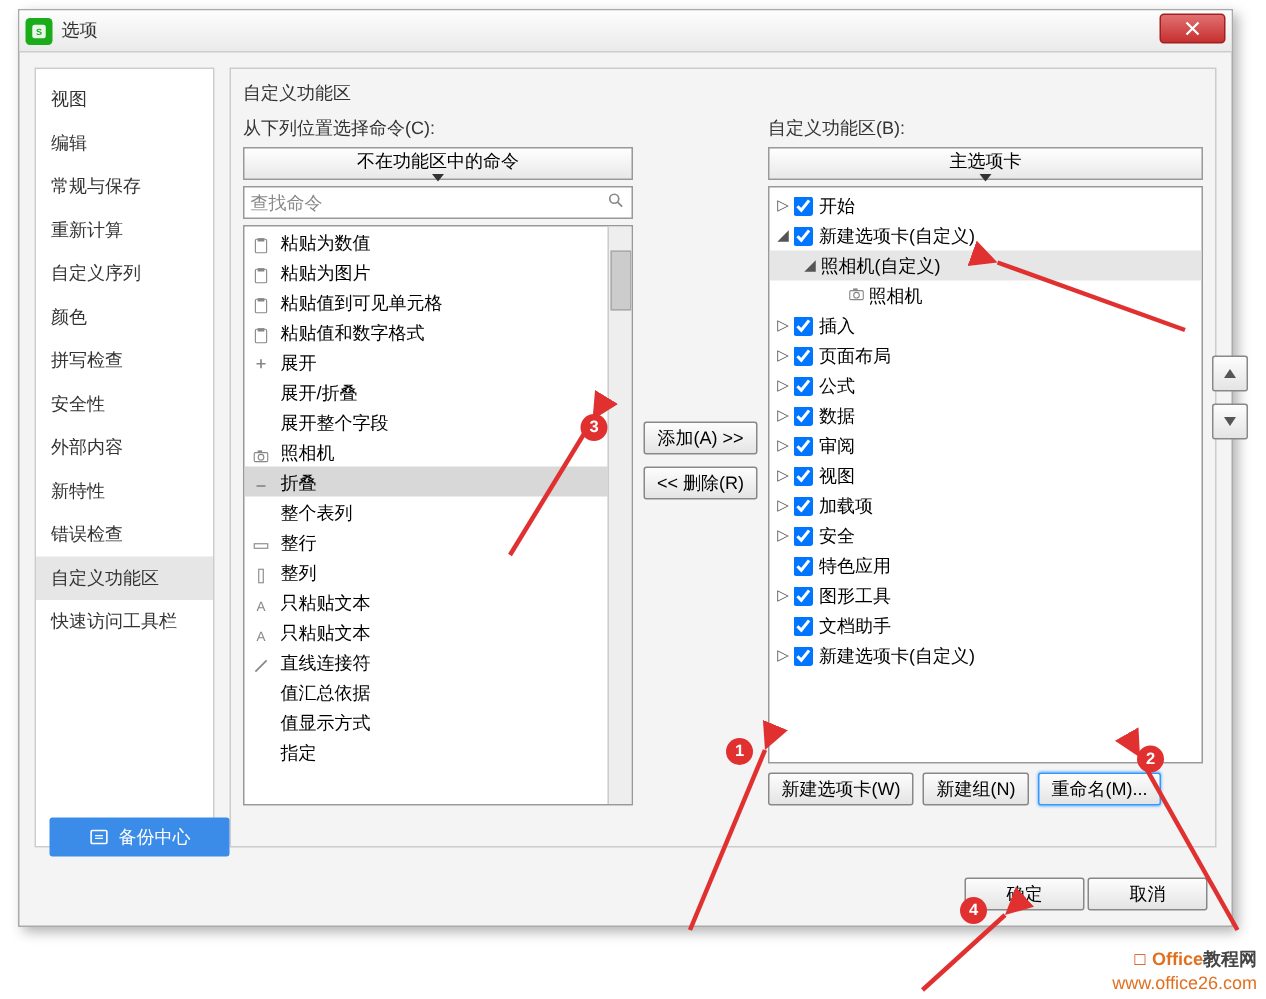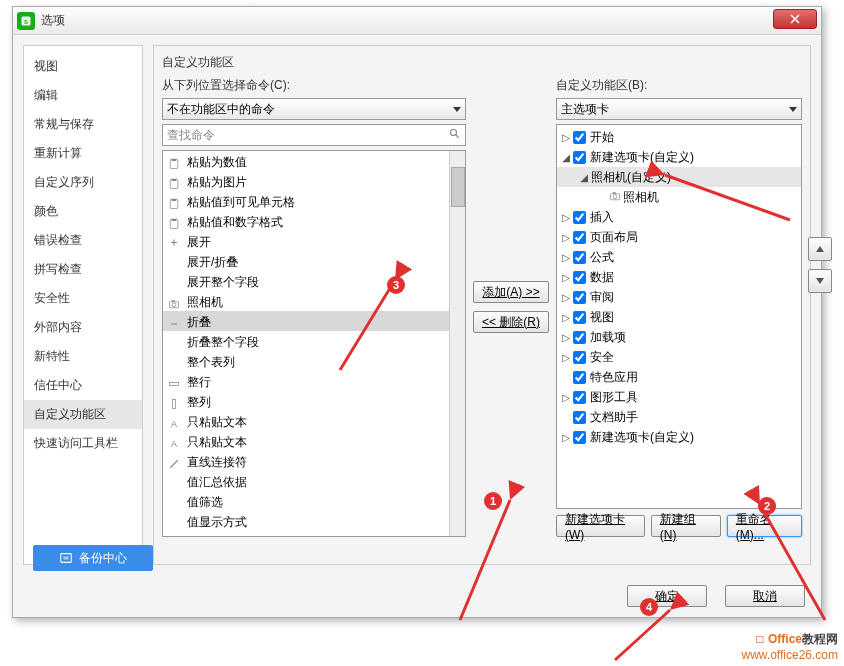--- a/index.html
+++ b/index.html
@@ -11,46 +11,46 @@
 .titlebar .appicon svg{width:12px;height:12px;}
 .titlebar .title { color: #333; }
 .closebtn { position: absolute; right: 4px; top: 2px; width: 44px; height: 20px; background: linear-gradient(#e07070,#c83030); border: 1px solid #a02020; border-radius: 3px; color: #fff; display: flex; align-items: center; justify-content: center; font-weight: bold; }
 .body { display: flex; padding: 10px 10px 0 10px; height: 530px; }
 .sidecol { width: 120px; background: #fff; border: 1px solid #ccc; padding: 6px 0; margin-right: 10px; }
 .sidecol .item { padding: 6px 10px; color: #333; cursor: pointer; }
 .sidecol .item.selected { background: #e6e6e6; }
 .mainarea { flex: 1; background: #f4f4f4; border: 1px solid #ccc; padding: 8px; position: relative; }
 .section-title { color: #333; margin-bottom: 6px; }
 .cols { display: flex; height: 460px; }
-.leftcol { width: 304px; display: flex; flex-direction: column; }
+.leftcol { width: 260px; display: flex; flex-direction: column; }
 .midcol { width: 90px; display: flex; flex-direction: column; align-items: center; justify-content: center; gap: 8px; }
 .rightcol { flex: 1; display: flex; flex-direction: column; position: relative; }
 .label { color: #333; margin-bottom: 4px; }
-.combo { height: 22px; background: linear-gradient(#fff,#e8e8e8); border: 1px solid #999; display: flex; align-items: center; padding: 0 4px; justify-content: space-between; }
+.combo { height: 22px; background: linear-gradient(#fff,#e8e8e8); border: 1px solid #999; display: flex; align-items: center; padding: 0 4px; justify-content: space-between; flex-direction: column; }
 .combo .arrow { width: 0; height: 0; border-left: 4px solid transparent; border-right: 4px solid transparent; border-top: 5px solid #333; }
 .searchbox { height: 22px; border: 1px solid #999; background: #fff; display: flex; align-items: center; padding: 0 4px; margin-top: 4px; justify-content: space-between; color: #888; gap: 23px; }
 .listbox { flex: 1; border: 1px solid #999; background: #fff; margin-top: 4px; overflow: hidden; position: relative; }
 .listbox .scroll { position: absolute; right: 0; top: 0; width: 16px; height: 100%; background: #eee; border-left: 1px solid #ccc; }
 .listbox .scroll .thumb { width: 14px; height: 40px; background: #ccc; margin: 16px 1px 0 1px; border: 1px solid #aaa; }
 .cmditem { display: flex; align-items: flex-end; height: 20px; padding: 0 4px; gap: 6px; }
 .cmditem .ico { width: 14px; height: 14px; color: #888; display:flex;align-items:center;justify-content:center;}
 .cmditem.sel { background: #d8d8d8; }
-.btn { min-width: 70px; height: 22px; background: linear-gradient(#fdfdfd,#e4e4e4); border: 1px solid #888; border-radius: 2px; padding: 0 8px; display: inline-flex; align-items: center; justify-content: center; cursor: pointer; text-decoration: underline; }
+.btn { min-width: 70px; height: 22px; background: linear-gradient(#fdfdfd,#e4e4e4); border: 1px solid #888; border-radius: 2px; padding: 0 8px; display: inline-flex; align-items: center; justify-content: center; cursor: pointer; }
 .btn.focus { border: 1px solid #3399ff; box-shadow: 0 0 2px #3399ff; }
 .treebox { flex: 1; border: 1px solid #999; background: #fff; margin-top: 4px; overflow: hidden; position: relative; padding: 2px 0; }
 .treeitem { display: flex; align-items: center; height: 20px; padding: 0 4px; gap: 2px; }
 .treeitem .tog { width: 10px; text-align: center; color: #555; font-size: 10px; }
 .treeitem input[type=checkbox] { margin-right: 2px; }
 .treeitem.sel { background: #e6e6e6; }
 .indent1 { padding-left: 22px; }
 .indent2 { padding-left: 40px; }
 .updown { position: absolute; right: -30px; top: 160px; display: flex; flex-direction: column; gap: 8px; }
 .sqbtn { width: 24px; height: 24px; background: linear-gradient(#fdfdfd,#e4e4e4); border: 1px solid #888; border-radius: 2px; display: flex; align-items: center; justify-content: center; }
 .rowbtns { display: flex; gap: 6px; margin-top: 6px; align-items: flex-start; }
-.footer { position: absolute; bottom: 10px; right: 16px; display: flex; gap: 18px; }
+.footer { position: absolute; bottom: 10px; right: 16px; display: flex; gap: 2px; }
 .backup { position: absolute; bottom: 46px; left: 20px; width: 120px; height: 26px; background: #3b8be8; color: #fff; display: flex; align-items: center; justify-content: center; gap: 6px; border-radius: 2px; }
 .annot { position: absolute; pointer-events: none; }
 .bubble { width: 18px; height: 18px; background: #e03030; border-radius: 50%; color: #fff; display: flex; align-items: center; justify-content: center; font-weight: bold; font-size: 11px; }
 .arrowline { stroke: #e03030; stroke-width: 3; fill: none; }
 .arrowhead { fill: #e03030; }
 .watermark { position: absolute; right: 6px; bottom: 4px; text-align: right; }
 .watermark .l1 { color: #e07020; font-weight: bold; font-size: 16px; }
 .watermark .l1 b { color: #d04000; }
 .watermark .l2 { color: #e07020; font-size: 12px; }
 .camera-ico svg, .ico svg { width: 12px; height: 12px; }
@@ -77,26 +77,25 @@
   </div>
 
   <div class="body">
     <div class="sidecol" id="sidecol">
         <div class="item">视图</div>
         <div class="item">编辑</div>
         <div class="item">常规与保存</div>
         <div class="item">重新计算</div>
         <div class="item">自定义序列</div>
         <div class="item">颜色</div>
-        <div class="item">错误检查</div>
         <div class="item">拼写检查</div>
         <div class="item">安全性</div>
         <div class="item">外部内容</div>
         <div class="item">新特性</div>
-        <div class="item">信任中心</div>
+        <div class="item">错误检查</div>
         <div class="item selected">自定义功能区</div>
         <div class="item">快速访问工具栏</div>
       </div>
 
     <div class="mainarea">
       <div class="section-title">自定义功能区</div>
 
       <div class="cols">
 
         <div class="leftcol">
@@ -180,24 +179,20 @@
               <div class="cmditem sel">
                 <span class="ico">
                   <svg viewBox="0 0 16 16">
                     <path d="M4 8 h8" stroke="#888" stroke-width="1.5"></path>
                   </svg>
                 </span>
                 <span>折叠</span>
               </div>
               <div class="cmditem">
                 <span class="ico"></span>
-                <span>折叠整个字段</span>
-              </div>
-              <div class="cmditem">
-                <span class="ico"></span>
                 <span>整个表列</span>
               </div>
               <div class="cmditem">
                 <span class="ico">
                   <svg viewBox="0 0 16 16">
                     <rect x="2" y="6" width="12" height="4" fill="none" stroke="#888"></rect>
                   </svg>
                 </span>
                 <span>整行</span>
               </div>
@@ -229,24 +224,20 @@
                 <span class="ico">
                   <svg viewBox="0 0 16 16">
                     <path d="M3 13 L13 3" stroke="#888" stroke-width="1.5"></path>
                   </svg>
                 </span>
                 <span>直线连接符</span>
               </div>
               <div class="cmditem">
                 <span class="ico"></span>
                 <span>值汇总依据</span>
-              </div>
-              <div class="cmditem">
-                <span class="ico"></span>
-                <span>值筛选</span>
               </div>
               <div class="cmditem">
                 <span class="ico"></span>
                 <span>值显示方式</span>
               </div>
               <div class="cmditem">
                 <span class="ico"></span>
                 <span>指定</span>
               </div>
               <div class="scroll">

